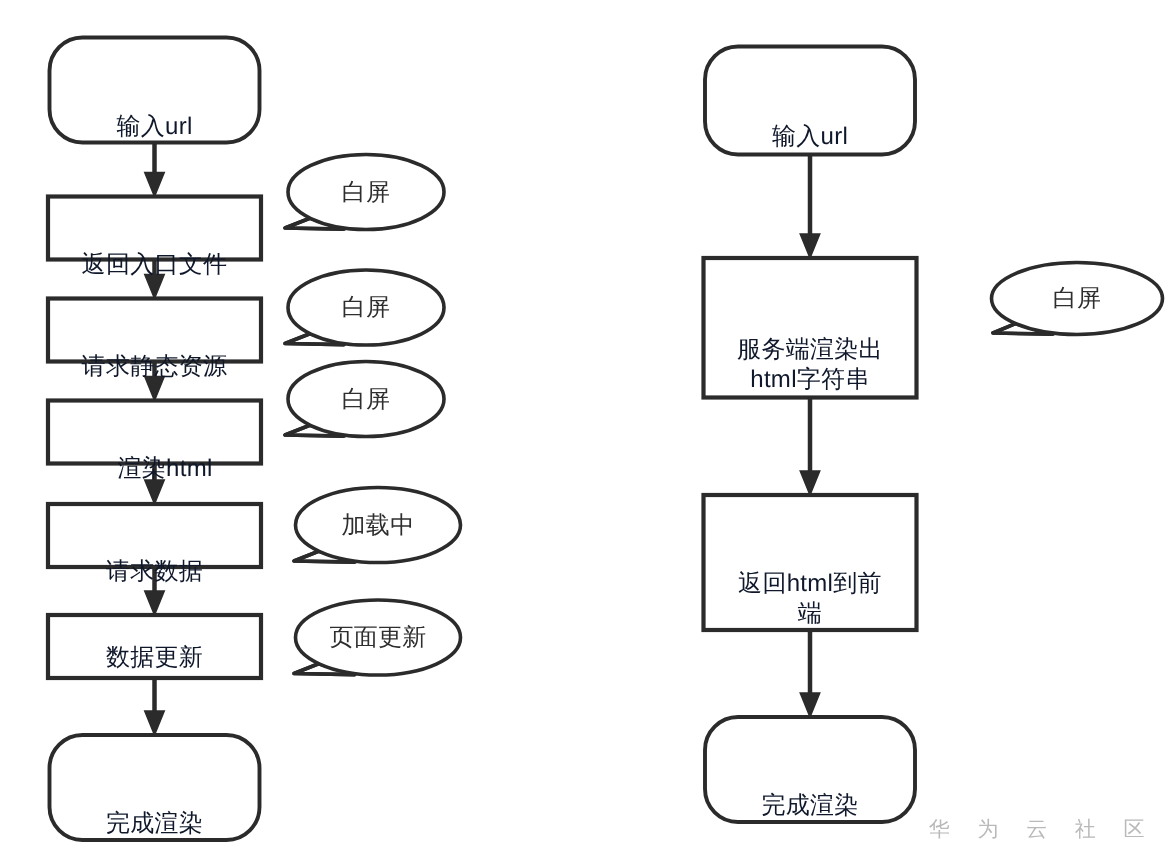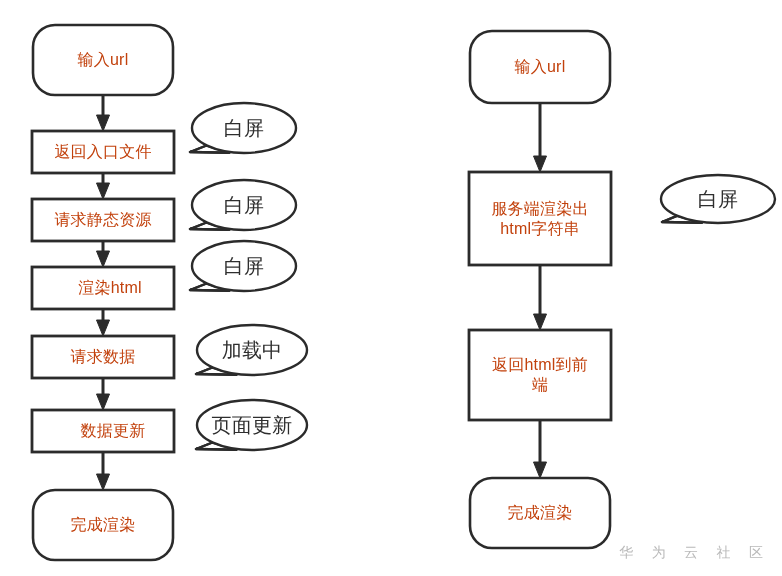--- a/index.html
+++ b/index.html
@@ -28,32 +28,33 @@
     height: 576px;
   }
   .node-label {
     position: absolute;
     display: flex;
     align-items: center;
     justify-content: center;
     text-align: center;
     line-height: 1.25;
     font-size: 16px;
-    color: #c2410c;
+    color: #0f172a;
     white-space: pre-line;
     pointer-events: none;
     letter-spacing: 0.2px;
+    margin-top: 25px;
   }
   .bubble-label {
     position: absolute;
     display: flex;
     align-items: center;
     justify-content: center;
     text-align: center;
-    font-size: 20px;
+    font-size: 16px;
     color: #2e2e2e;
     pointer-events: none;
     letter-spacing: 0.2px;
   }
   .watermark {
     position: absolute;
     right: 12px;
     bottom: 14px;
     font-size: 14px;
     letter-spacing: 7px;
@@ -145,21 +146,21 @@
         <ellipse cx="718" cy="199" rx="57" ry="24" fill="#ffffff" stroke="#2b2b2b" stroke-width="2.4"></ellipse>
         <path d="M 676.96 215.8 L 662 222 L 702.04 222.76" fill="none" stroke="#2b2b2b" stroke-width="2.4" stroke-linejoin="round"></path>
       </g>
     </svg>
   <div id="label-layer">
       <div class="node-label" style="left: 33px; top: 25px; width: 140px; height: 70px;">输入url</div>
       <div class="node-label" style="left: 32px; top: 131px; width: 142px; height: 42px;">返回入口文件</div>
       <div class="node-label" style="left: 32px; top: 199px; width: 142px; height: 42px; text-align: right;">请求静态资源</div>
       <div class="node-label" style="left: 32px; top: 267px; width: 156px; height: 42px;">渲染html</div>
       <div class="node-label" style="left: 32px; top: 336px; width: 142px; height: 42px;">请求数据</div>
-      <div class="node-label" style="left: 32px; top: 410px; width: 142px; height: 42px; padding-left: 10px;">数据更新</div>
+      <div class="node-label" style="left: 32px; top: 393px; width: 142px; height: 42px;">数据更新</div>
       <div class="node-label" style="left: 33px; top: 490px; width: 140px; height: 70px;">完成渲染</div>
       <div class="bubble-label" style="left: 192px; top: 103px; width: 104px; height: 50px;">白屏</div>
       <div class="bubble-label" style="left: 192px; top: 180px; width: 104px; height: 50px;">白屏</div>
       <div class="bubble-label" style="left: 192px; top: 241px; width: 104px; height: 50px;">白屏</div>
       <div class="bubble-label" style="left: 197px; top: 325px; width: 110px; height: 50px;">加载中</div>
       <div class="bubble-label" style="left: 197px; top: 400px; width: 110px; height: 50px;">页面更新</div>
       <div class="node-label" style="left: 470px; top: 31px; width: 140px; height: 72px;">输入url</div>
       <div class="node-label" style="left: 469px; top: 172px; width: 142px; height: 93px; border-radius: 28px;">服务端渲染出
 html字符串</div>
       <div class="node-label" style="left: 469px; top: 330px; width: 142px; height: 90px;">返回html到前

